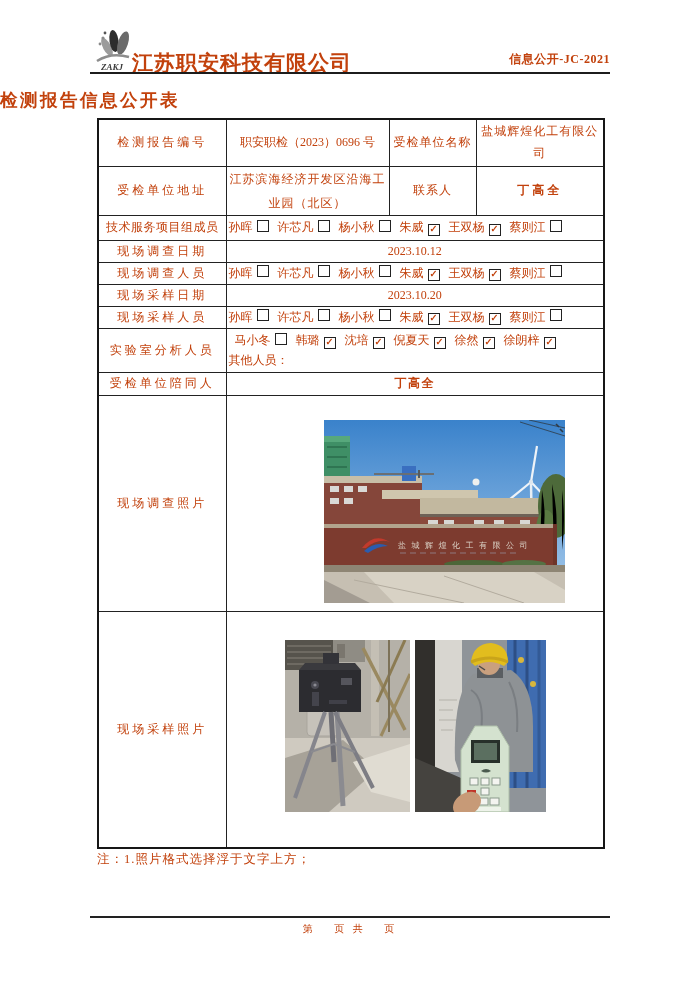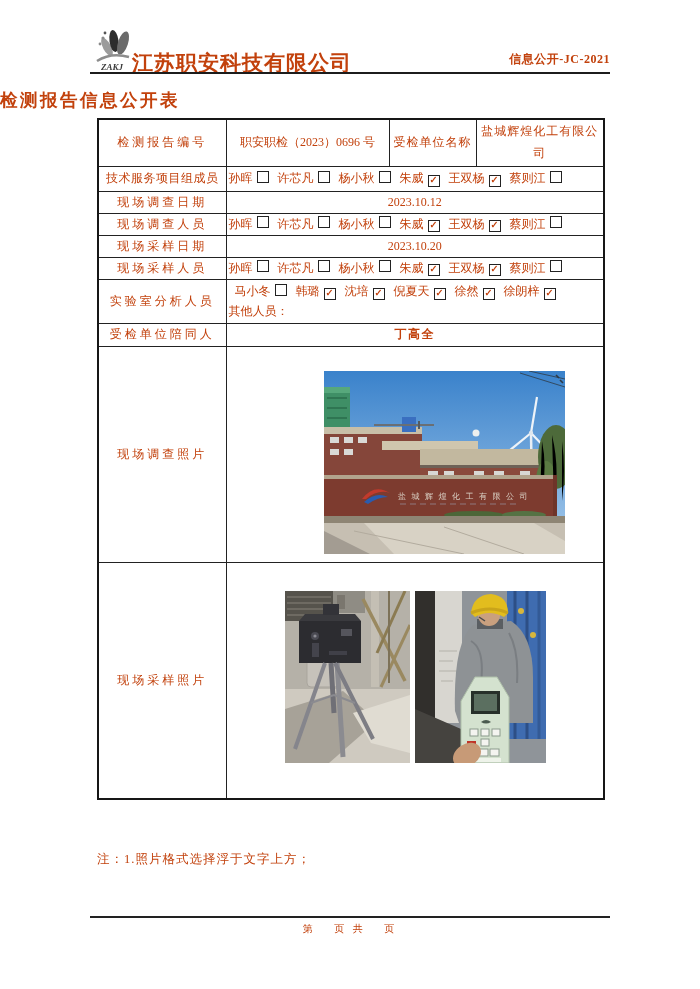--- a/index.html
+++ b/index.html
@@ -78,20 +78,26 @@
       </colgroup>
 
     <tbody>
         <tr style="height:47px">
       <td class="lbl">检测报告编号</td>
       <td class="val-c">职安职检（2023）0696 号</td>
       <td class="lbl3">受检单位名称</td>
       <td class="val-c wrap2b">盐城辉煌化工有限公司</td>
     </tr>
 
+    <tr style="height:47px">
+      <td class="lbl">受检单位地址</td>
+      <td class="val-c wrap2">江苏滨海经济开发区沿海工业园（北区）</td>
+      <td class="lbl3">联系人</td>
+      <td class="contact-val">丁高全</td>
+    </tr>
 
     <tr style="height:25px">
       <td class="lbl tight">技术服务项目组成员</td>
       <td colspan="3" class="members"><span class="member"><span>孙晖</span><span class="cb"></span></span><span class="member"><span>许芯凡</span><span class="cb"></span></span><span class="member"><span>杨小秋</span><span class="cb"></span></span><span class="member"><span>朱威</span><span class="cb checked">✓</span></span><span class="member"><span>王双杨</span><span class="cb checked">✓</span></span><span class="member"><span>蔡则江</span><span class="cb"></span></span></td>
     </tr>
 
     <tr style="height:22px">
       <td class="lbl">现场调查日期</td>
       <td colspan="3" class="val-c">2023.10.12</td>
     </tr>

